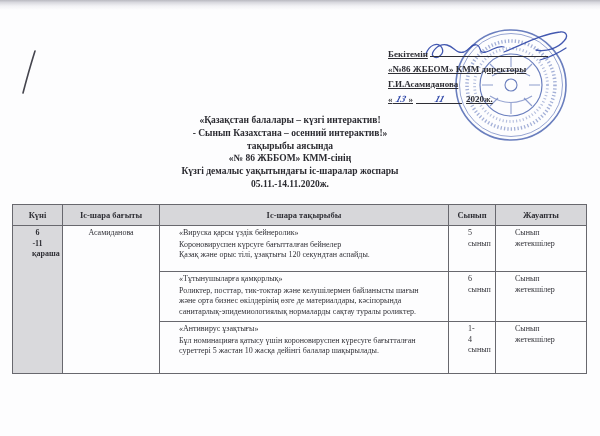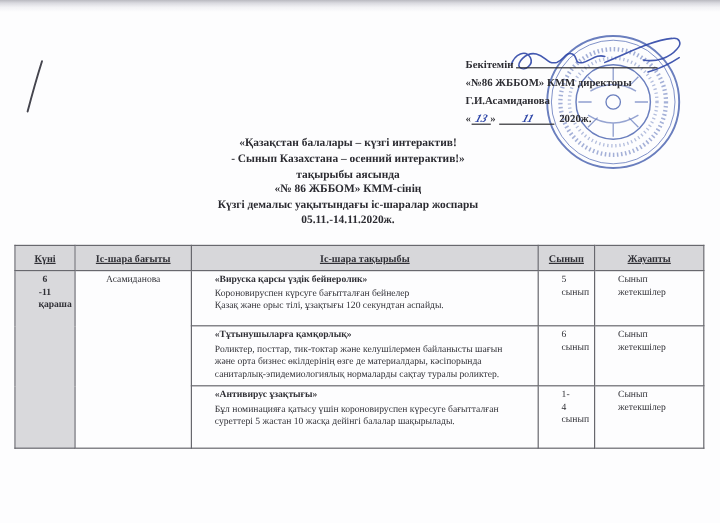--- a/index.html
+++ b/index.html
@@ -11,21 +11,21 @@
   }
   .scan-top-edge{
     position:absolute; left:0; top:0; width:600px; height:10px;
     background:linear-gradient(#b9b9c0 0%, #d9d9df 25%, #f2f2f5 60%, #fdfdfe 100%);
   }
   
   .approval{
     position:absolute; left:388px; top:47px; width:200px;
     font-weight:bold; font-size:9px; line-height:15px; z-index:3;
   }
-  .approval .row{white-space:nowrap;}
+  .approval .row{white-space:nowrap;text-decoration:underline;}
   .sig-line{display:inline-block; width:118px; border-bottom:1px solid #2e2e34; height:9px; vertical-align:baseline; margin-left:2px;}
   .u-day{display:inline-block; width:16px; border-bottom:1px solid #2e2e34; text-align:center; height:11px;}
   .u-month{display:inline-block; width:46px; border-bottom:1px solid #2e2e34; text-align:center; height:11px; margin:0 4px 0 3px;}
   .ink{
     color:#2f47a8; font-style:italic; font-weight:bold; font-size:9.5px;
     display:inline-block; transform:skewX(-18deg);
   }
   .year{}
   
   .stamp{position:absolute; left:452px; top:26px; z-index:1; opacity:.82;}
@@ -42,28 +42,28 @@
     position:absolute; left:12px; top:204px; width:574px; z-index:3;
     border-collapse:collapse; table-layout:fixed;
     font-size:8px; line-height:10.5px; color:#303036;
   }
   table.events th, table.events td{
     border:1px solid #68686e; padding:2px 19px; vertical-align:top;
     overflow:hidden;
   }
   table.events thead th{
     background:#d7d7da; font-weight:bold; font-size:8.5px;
-    text-align:center; vertical-align:middle; height:18px; padding:1px 2px;text-decoration:underline;
+    text-align:center; vertical-align:middle; height:18px; padding:1px 2px;
   }
   td.date-cell{
     background:#d9d9dc; font-weight:bold; text-align:center;
     white-space:pre-line; padding-top:3px;
   }
   td.dir-cell{text-align:center; padding-top:3px;}
-  .tt{font-weight:bold; margin-bottom:1px;}
+  .tt{font-weight:normal; margin-bottom:1px;}
   .tb{white-space:pre-line;}
   tr.r1{height:46px;} tr.r2{height:50px;} tr.r3{height:52px;}
   td.cls-cell, td.resp-cell{padding-top:3px;}
 </style>
 </head>
 <body>
 
 <div class="page">
 
   <div class="scan-top-edge"></div>

